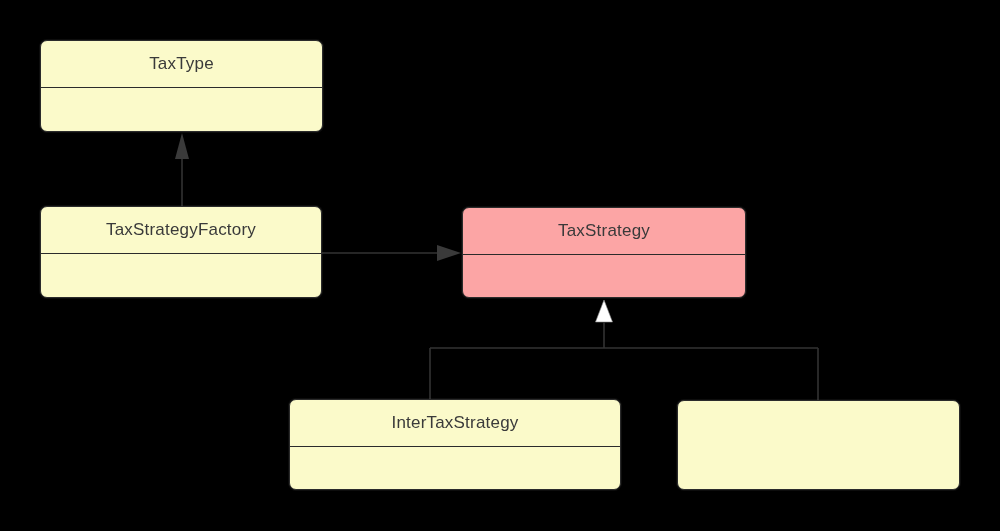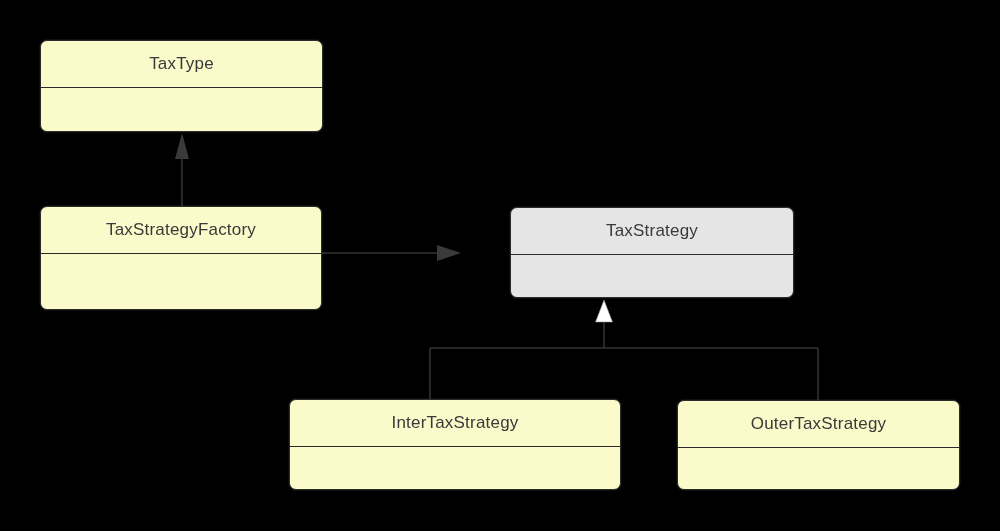--- a/index.html
+++ b/index.html
@@ -40,21 +40,21 @@
     position: absolute;
     box-sizing: border-box;
     border: 1.6px solid #2b2b2b;
     border-radius: 7px;
     display: flex;
     flex-direction: column;
     box-shadow: 0 0 0 1px rgba(90,90,90,0.15);
     gap: 34px;
   }
   .node.yellow { background: #fbfaca; }
-  .node.green  { background: #e5e5e5; margin-left: 48px; }
+  .node.green  { background: #fca5a5; }
   .node-header {
     height: 46px;
     flex: 0 0 46px;
     display: flex;
     align-items: center;
     justify-content: center;
     border-bottom: 1.6px solid #2b2b2b;
     font-size: 17px;
     letter-spacing: 0.2px;
     color: #3a3a3a;
@@ -89,21 +89,21 @@
     </g>
   </svg>
 
   <div class="node yellow" style="left:40px; top:40px; width:283px; height:92px;">
     <div class="node-header">
       <span>TaxType</span>
     </div>
     <div class="node-body"></div>
   </div>
 
-  <div class="node yellow" style="left:40px; top:206px; width:282px; height:104px;">
+  <div class="node yellow" style="left:40px; top:206px; width:282px; height:92px;">
     <div class="node-header">
       <span>TaxStrategyFactory</span>
     </div>
     <div class="node-body"></div>
   </div>
 
   <div class="node green" style="left:462px; top:207px; width:284px; height:91px;">
     <div class="node-header">
       <span>TaxStrategy</span>
     </div>
@@ -111,19 +111,16 @@
   </div>
 
   <div class="node yellow" style="left:289px; top:399px; width:332px; height:91px;">
     <div class="node-header">
       <span>InterTaxStrategy</span>
     </div>
     <div class="node-body"></div>
   </div>
 
   <div class="node yellow" style="left:677px; top:400px; width:283px; height:90px;">
-    <div class="node-header">
-      <span>OuterTaxStrategy</span>
-    </div>
     <div class="node-body"></div>
   </div>
 
 </div>
 
 </body></html>

